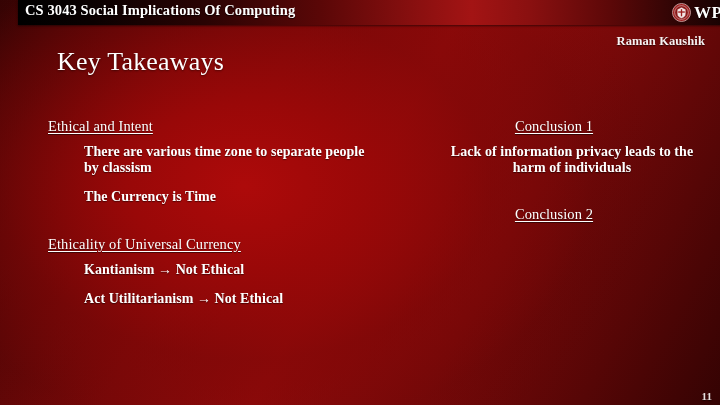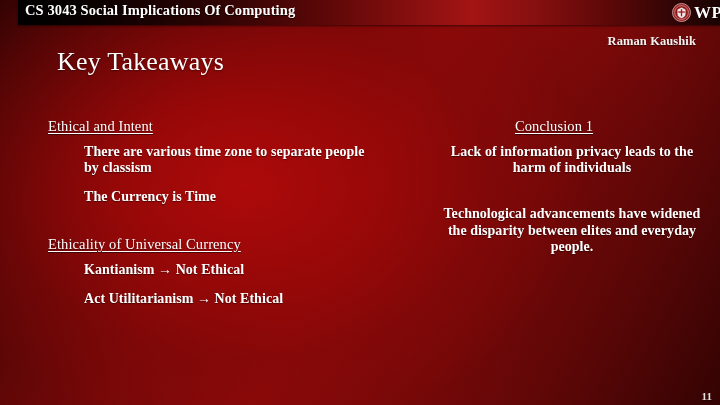--- a/index.html
+++ b/index.html
@@ -70,21 +70,21 @@
     font-weight: bold;
     color: #ffffff;
     letter-spacing: 0.3px;
     line-height: 19px;
     text-shadow: 0 1px 1px rgba(0,0,0,0.75);
   }
 
   
   #byline {
     position: absolute;
-    right: 24px;
+    right: 15px;
     top: 34px;
     font-size: 12.5px;
     font-weight: bold;
     color: #f7f2f2;
     letter-spacing: 0.1px;
     text-shadow: 0 1px 1px rgba(0,0,0,0.6);
   }
 
   
   #slide-title {
@@ -189,20 +189,20 @@
   <div id="col-right" class="column">
 
     <div class="group">
       <div class="group-heading">Conclusion 1</div>
       <div class="bullet">Lack of information privacy leads to the harm of individuals</div>
     </div>
 
     <div class="group-gap"></div>
 
     <div class="group">
-      <div class="bullet">Technological advancements have widened the disparity between elites and everyday people.</div>
+      <div class="group-heading">Conclusion 2</div>
     </div>
 
   </div>
 
   <div id="slide-number">11</div>
 
 </div>
 
 </body></html>

